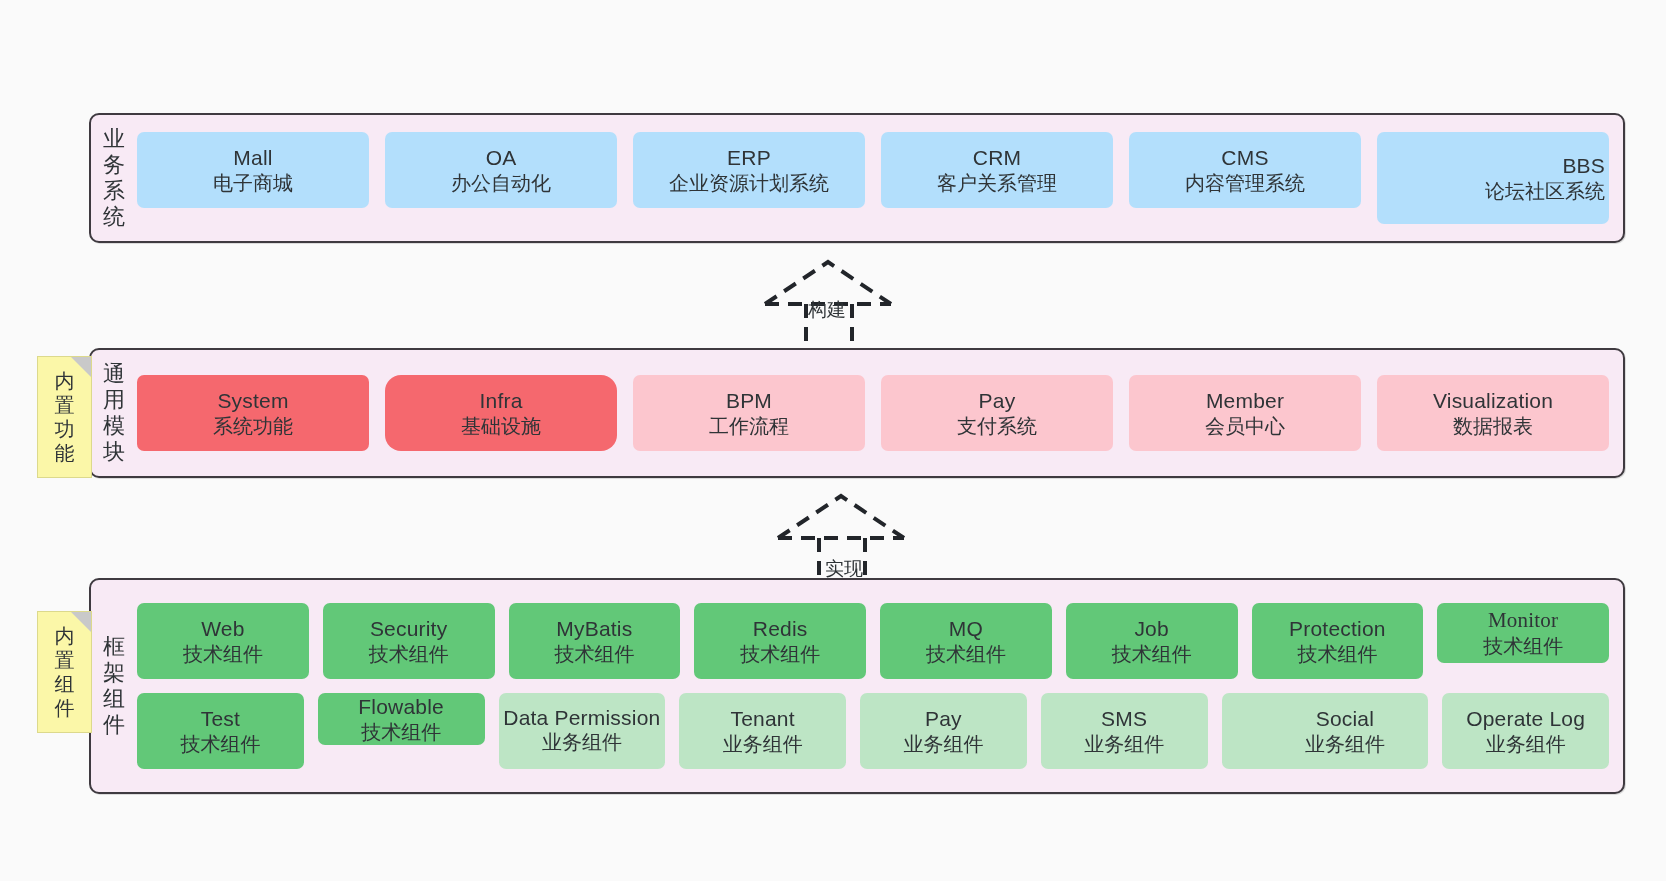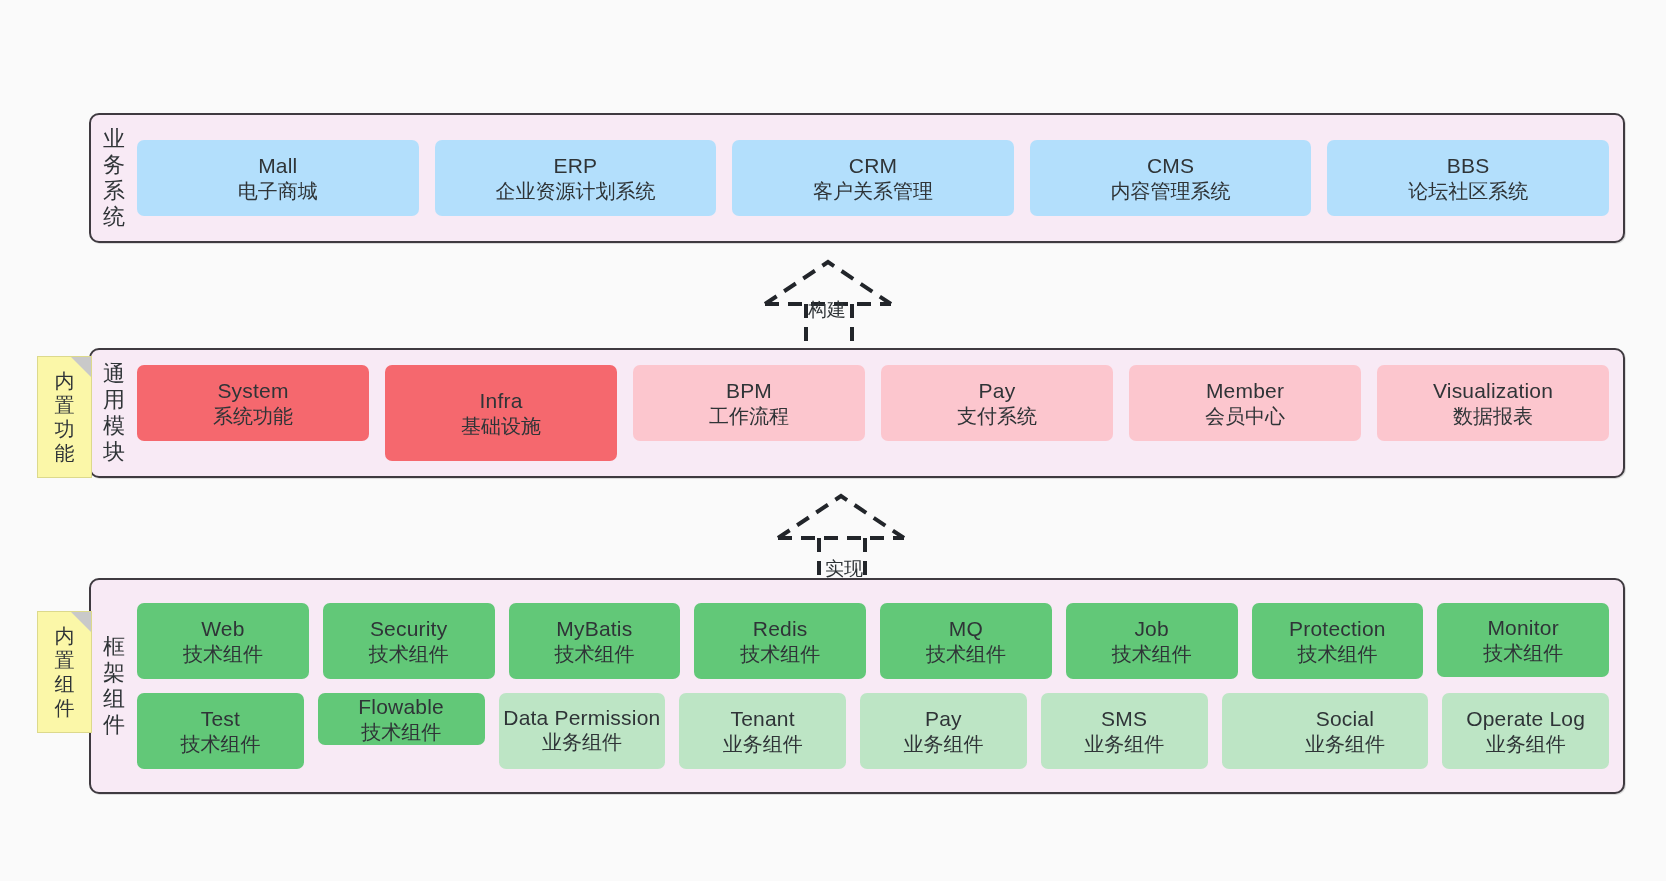--- a/index.html
+++ b/index.html
@@ -151,32 +151,36 @@
       <span>系</span>
       <span>统</span>
     </div>
     <div class="layer-body">
       <div class="row">
         <div class="card c-blue" style="height:76px;">
           <div class="t1">Mall</div>
           <div class="t2">电子商城</div>
         </div>
         <div class="card c-blue" style="height:76px;">
+          <div class="t1">OA</div>
+          <div class="t2">办公自动化</div>
+        </div>
+        <div class="card c-blue" style="height:76px;">
           <div class="t1">ERP</div>
           <div class="t2">企业资源计划系统</div>
         </div>
         <div class="card c-blue" style="height:76px;">
           <div class="t1">CRM</div>
           <div class="t2">客户关系管理</div>
         </div>
         <div class="card c-blue" style="height:76px;">
           <div class="t1">CMS</div>
           <div class="t2">内容管理系统</div>
         </div>
-        <div class="card c-blue" style="height:76px;">
+        <div class="card c-blue" style="height:92px;align-items:flex-end;">
           <div class="t1">BBS</div>
           <div class="t2">论坛社区系统</div>
         </div>
       </div>
     </div>
   </div>
 
   <div class="arrow-wrap" style="left:760px; top:258px; width:140px; height:98px;">
     <svg width="140" height="98" viewBox="0 0 140 98">
 
@@ -196,21 +200,21 @@
       <span>用</span>
       <span>模</span>
       <span>块</span>
     </div>
     <div class="layer-body">
       <div class="row">
         <div class="card c-red" style="height:76px;">
           <div class="t1">System</div>
           <div class="t2">系统功能</div>
         </div>
-        <div class="card c-red" style="height:96px;">
+        <div class="card c-red" style="height:76px;border-radius:16px;">
           <div class="t1">Infra</div>
           <div class="t2">基础设施</div>
         </div>
         <div class="card c-pink" style="height:76px;">
           <div class="t1">BPM</div>
           <div class="t2">工作流程</div>
         </div>
         <div class="card c-pink" style="height:76px;">
           <div class="t1">Pay</div>
           <div class="t2">支付系统</div>
@@ -277,21 +281,21 @@
           <div class="t2">技术组件</div>
         </div>
         <div class="card c-green" style="height:76px;">
           <div class="t1">Job</div>
           <div class="t2">技术组件</div>
         </div>
         <div class="card c-green" style="height:76px;">
           <div class="t1">Protection</div>
           <div class="t2">技术组件</div>
         </div>
-        <div class="card c-green" style="height:74px;">
+        <div class="card c-green" style="height:60px;font-family:Liberation Serif, serif;">
           <div class="t1">Monitor</div>
           <div class="t2">技术组件</div>
         </div>
       </div>
 
       <div class="row" style="gap:14px;">
         <div class="card c-green" style="height:76px;">
           <div class="t1">Test</div>
           <div class="t2">技术组件</div>
         </div>

